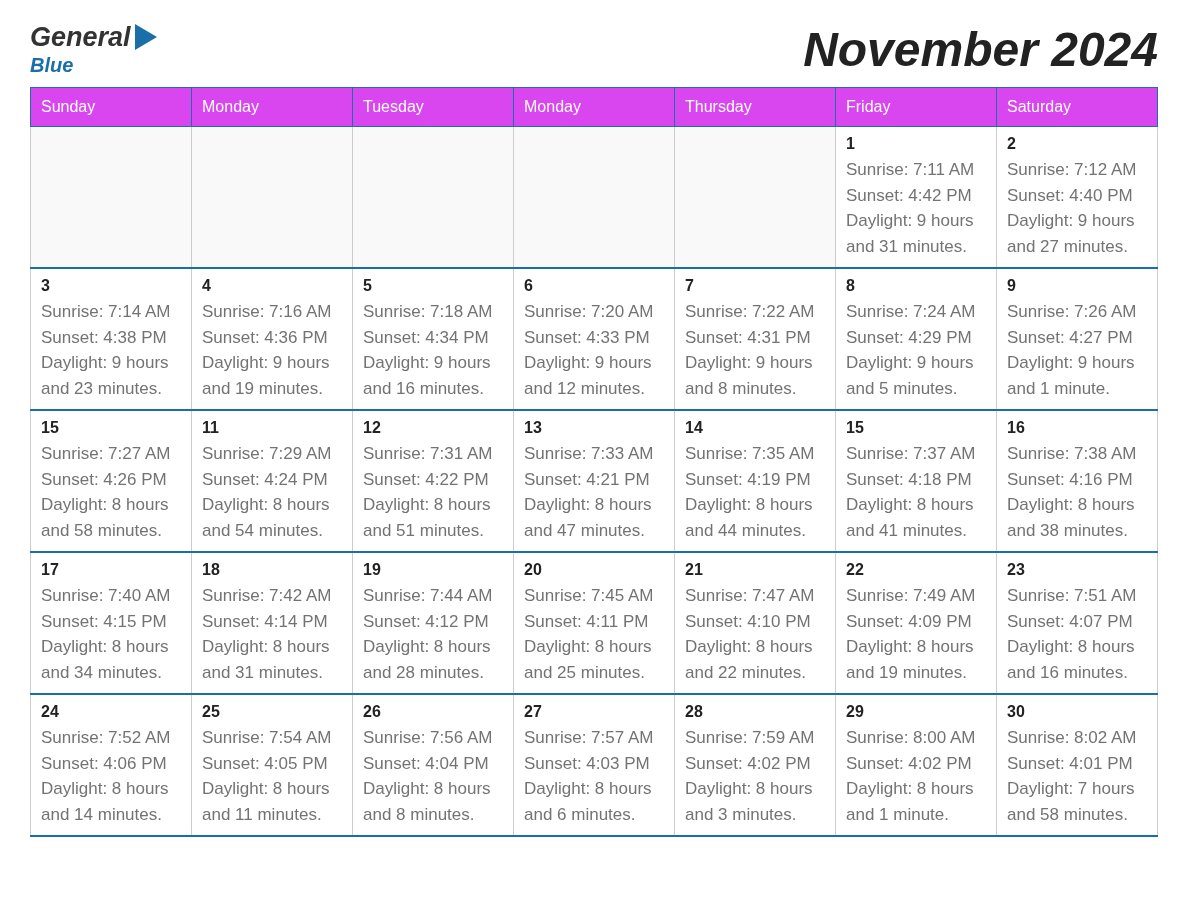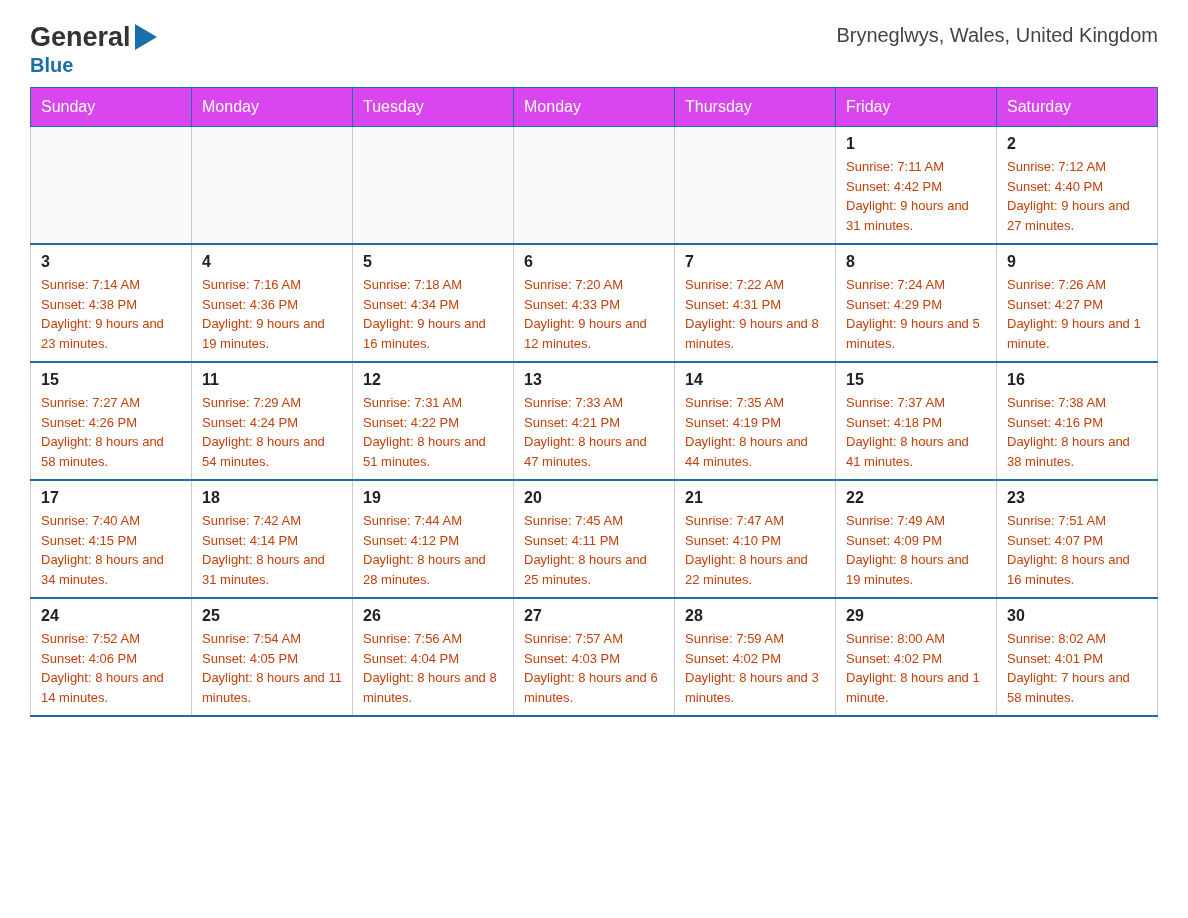--- a/index.html
+++ b/index.html
@@ -6,22 +6,23 @@
     body {
       font-family: Arial, sans-serif;
       background: #fff;
       width: 1188px;
       min-height: 918px;
       padding: 20px 30px;
     }
     .header {
       display: flex;
       justify-content: space-between;
-      align-items: flex-start;
+      align-items: flex-end;
       margin-bottom: 4px;
+      font-style: italic;
     }
     .title-block {
       text-align: right;
     }
     .main-title {
       font-size: 48px;
       font-weight: bold;
       color: #222;
       line-height: 1.1;
     }
@@ -64,22 +65,22 @@
       padding-left: 24px;
     }
     .day-number {
       font-size: 16px;
       font-weight: bold;
       color: #222;
       display: block;
       margin-bottom: 4px;
     }
     .day-info {
-      font-size: 13px;
-      color: #c2410c;
+      font-size: 17px;
+      color: #737373;
       line-height: 1.5;
     }
     .empty-cell {
       background: #f9f9f9;
     }
     .logo-wrapper {
       display: flex;
       flex-direction: column;
     }
     .logo-line1 {
@@ -98,21 +99,21 @@
         <svg width="22" height="26" viewBox="0 0 22 26">
           <polygon points="0,0 22,13 0,26" fill="#1a6fa8"></polygon>
         </svg>
       </span>
     </div>
     <div>
       <span style="font-size:20px;font-weight:bold;color:#1a6fa8;font-family:Arial,sans-serif;">Blue</span>
     </div>
   </div>
   <div class="title-block">
-    <div class="subtitle">Bryneglwys, Wales, United Kingdom</div>
+    <div class="main-title">November 2024</div>
   </div>
 </div>
 
 <table class="calendar">
   <thead>
     <tr>
     <th>Sunday</th>
         <th>Monday</th>
         <th>Tuesday</th>
         <th>Monday</th>

